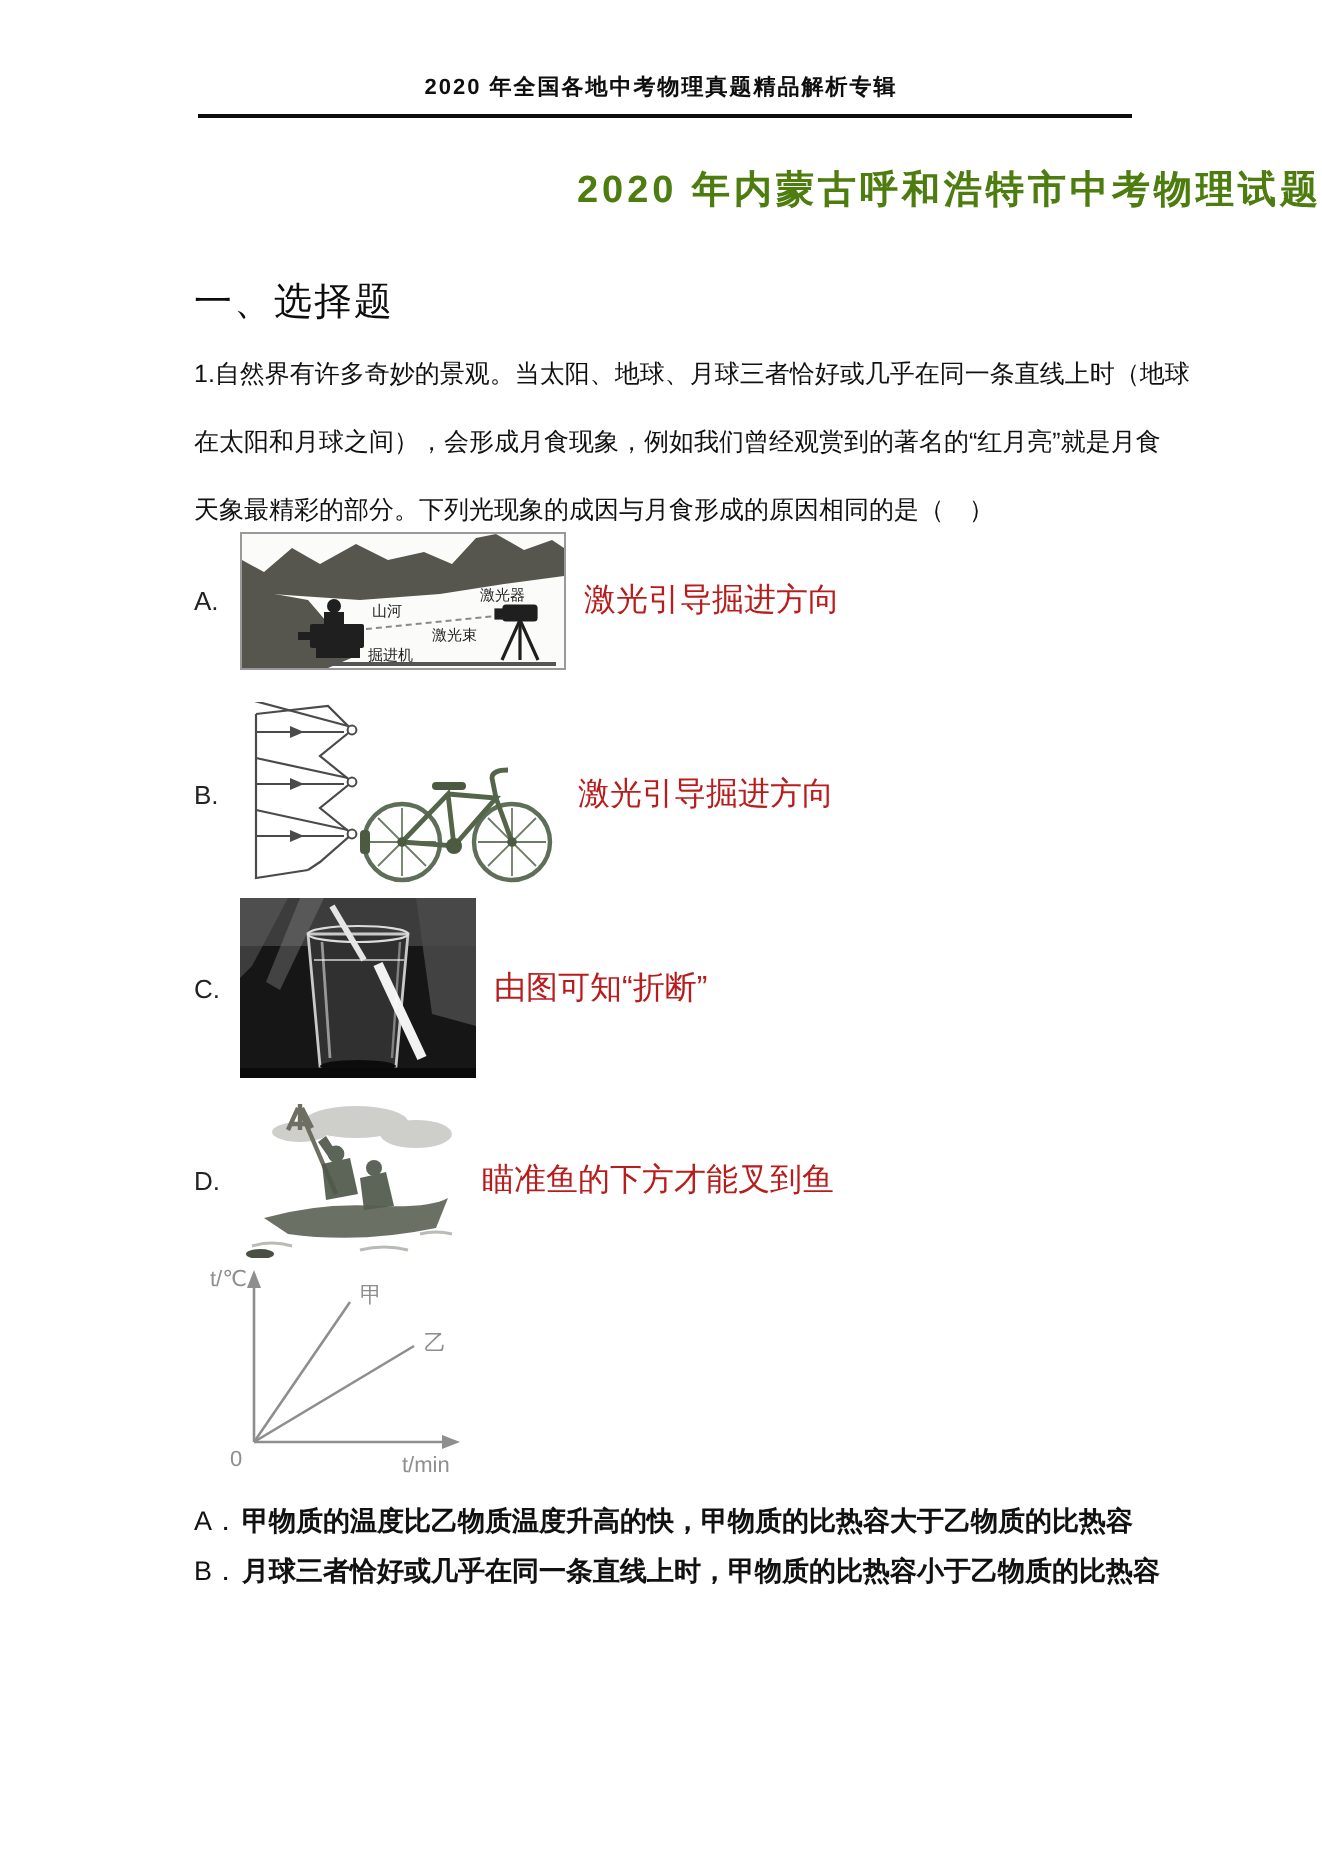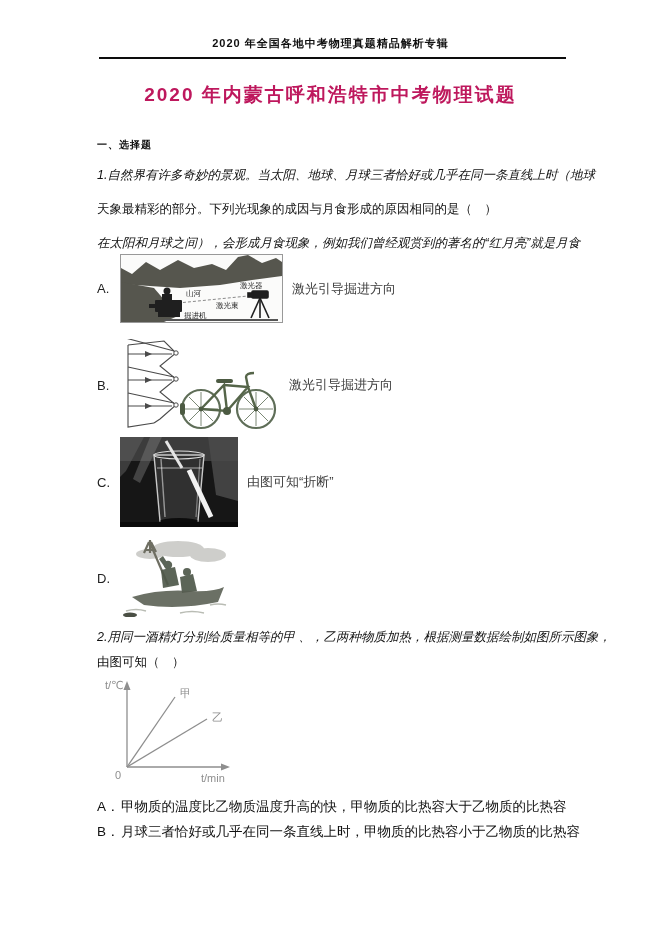--- a/index.html
+++ b/index.html
@@ -1,60 +1,60 @@
 <!DOCTYPE html>
 <html><head>
 <meta charset="utf-8">
 <style>
   html,body{margin:0;padding:0;background:#ffffff;}
   .page{position:relative;width:661px;height:877px;background:#fff;overflow:hidden;
         font-family:"Liberation Sans","DejaVu Sans",sans-serif;color:#161616;}
   .header-text{padding-top:36px;text-align:center;font-size:11px;font-weight:700;
                letter-spacing:1px;color:#0f0f0f;}
   .rule{border:none;border-top:2px solid #0d0d0d;margin:6px 95px 0 99px;}
-  .doc-title{margin-top:23px;text-align:center;font-size:19px;font-weight:700;
-             letter-spacing:2px;color:#be185d;}
+  .doc-title{margin-top:23px;text-align:right;font-size:19px;font-weight:700;
+             letter-spacing:2px;color:#4d7c0f;}
   .content{margin:30px 0 0 97px;width:470px;}
-  .sec-heading{font-size:10px;font-weight:700;letter-spacing:1px;color:#0d0d0d;}
+  .sec-heading{font-size:19px;font-weight:400;letter-spacing:1px;color:#0d0d0d;}
   .para{margin-top:6px;font-size:12.5px;line-height:34px;color:#111;}
   .para .line{white-space:nowrap;}
-  .para .line.fill{text-align:justify;text-align-last:justify;font-style:italic;}
+  .para .line.fill{text-align:justify;text-align-last:justify;}
   .opt{display:flex;align-items:center;}
   .opt .lab{flex:0 0 23px;font-size:13px;color:#222;}
-  .opt .cap{margin-left:9px;font-size:13px;color:#404040;white-space:nowrap;}
+  .opt .cap{margin-left:9px;font-size:16px;color:#b91c1c;white-space:nowrap;}
   .opt-a{margin-top:-6px;}
   .opt-b{margin-top:16px;}
   .opt-c{margin-top:6px;}
   .opt-d{margin-top:12px;}
   .b-imgs{display:flex;align-items:flex-end;width:160px;}
   .q2-para{margin-top:8px;line-height:25px;}
   .graph{display:block;margin:2px 0 0 0;}
   .q2opt{display:flex;margin-top:8px;font-size:13.5px;line-height:20px;color:#111;}
   .q2opt + .q2opt{margin-top:5px;}
   .q2opt .lab{flex:0 0 24px;}
-  .q2opt .txt{white-space:nowrap;}
+  .q2opt .txt{white-space:nowrap;font-weight:bold;}
   svg text{font-family:"Liberation Sans","DejaVu Sans",sans-serif;}
 </style>
 </head>
 <body>
 
 <div class="page">
 
   <div class="header-text">2020 年全国各地中考物理真题精品解析专辑</div>
   <hr class="rule">
   <div class="doc-title">2020 年内蒙古呼和浩特市中考物理试题</div>
 
   <div class="content">
 
     <div class="sec-heading">一、选择题</div>
 
     <div class="para">
       <div class="line fill">1.自然界有许多奇妙的景观。当太阳、地球、月球三者恰好或几乎在同一条直线上时（地球</div>
+      <div class="line fill">在太阳和月球之间），会形成月食现象，例如我们曾经观赏到的著名的“红月亮”就是月食</div>
       <div class="line">天象最精彩的部分。下列光现象的成因与月食形成的原因相同的是（　）</div>
-      <div class="line fill">在太阳和月球之间），会形成月食现象，例如我们曾经观赏到的著名的“红月亮”就是月食</div>
     </div>
 
     <div class="opt opt-a">
       <span class="lab">A.</span>
       <svg width="163" height="69" viewBox="0 0 163 69">
         <rect x="0.5" y="0.5" width="162" height="68" fill="#fbfbfa" stroke="#999"></rect>
         <path d="M1,30 L1,14 L12,20 L26,8 L40,16 L58,6 L74,14 L92,10 L106,16 L118,3 L128,1 L142,9 L156,4 L162,8 L162,22 L132,26 L100,31 L60,34 L30,32 Z" fill="#56564e"></path>
         <path d="M1,28 L34,34 L58,62 L44,68 L1,68 Z" fill="#56564e"></path>
         <line x1="44" y1="66" x2="158" y2="66" stroke="#555" stroke-width="2"></line>
         <line x1="58" y1="49" x2="128" y2="42" stroke="#8a8a8a" stroke-width="1" stroke-dasharray="3,2"></line>
@@ -181,26 +181,23 @@
           <path d="M60,38 L73,35 L77,52 L62,54 Z"></path>
         </g>
         <path d="M12,58 Q40,50 70,52 Q95,53 104,48 L98,63 Q60,71 24,66 Z" fill="#565c50" opacity="0.88"></path>
         <g stroke="#a8aca2" stroke-width="1.5" fill="none" opacity="0.8">
           <path d="M6,72 q10,-3 20,0"></path>
           <path d="M60,74 q12,-3 24,0"></path>
           <path d="M90,66 q8,-2 16,0"></path>
         </g>
         <ellipse cx="10" cy="76" rx="7" ry="2.5" fill="#4a4f44"></ellipse>
       </svg>
-    </div>
-
-    <div class="para q2-para">
-      <div class="line fill">2.用同一酒精灯分别给质量相等的甲 、，乙两种物质加热，根据测量数据绘制如图所示图象，</div>
-      <div class="line">由图可知（　）</div>
-    </div>
+      <span class="cap">瞄准鱼的下方才能叉到鱼</span>
+    </div>
+
 
     <svg class="graph" width="230" height="112" viewBox="0 0 230 112">
       <g stroke="#8e8e8e" stroke-width="1.3" fill="none">
         <line x1="30" y1="90" x2="30" y2="10"></line>
         <line x1="30" y1="90" x2="126" y2="90"></line>
         <line x1="30" y1="90" x2="78" y2="20"></line>
         <line x1="30" y1="90" x2="110" y2="42"></line>
       </g>
       <g fill="#8e8e8e">
         <path d="M30,4 l-3.5,9 h7 z"></path>

